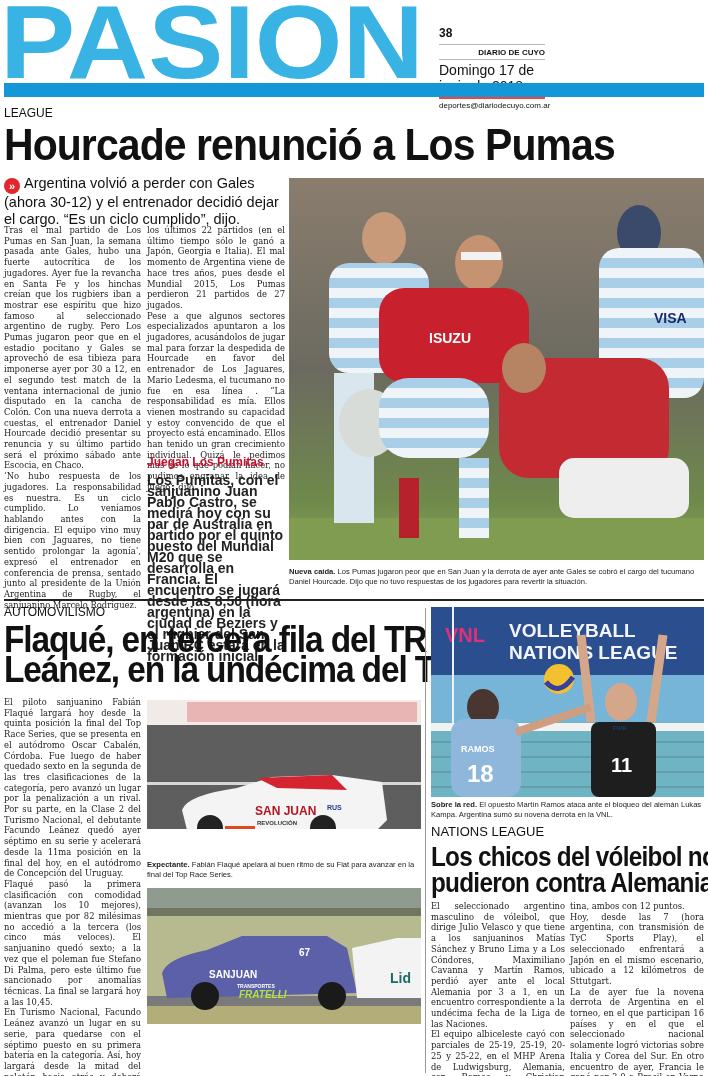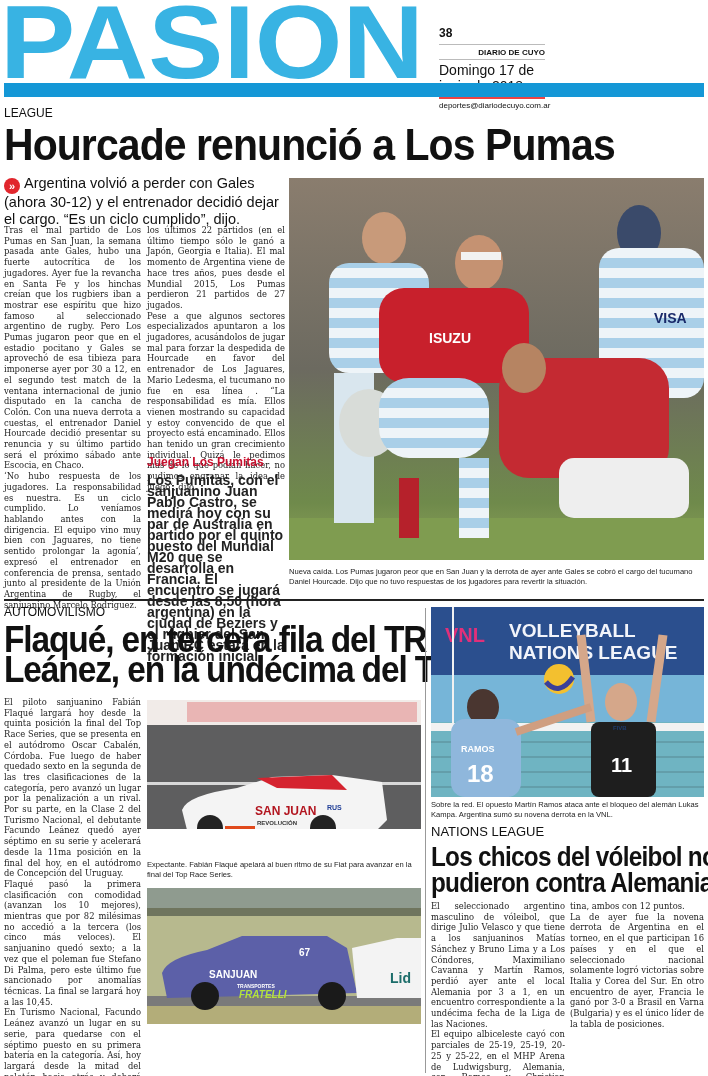--- a/index.html
+++ b/index.html
@@ -19,21 +19,21 @@
   
   .section { font-family: "Liberation Sans", sans-serif; font-size: 12px; color: #111; }
   .headline { font-family: "Liberation Sans", sans-serif; font-weight: bold; color: #111; letter-spacing: -1px; white-space: nowrap; transform-origin: left top; }
   .dek { left: 4px; top: 175px; width: 282px; font-family: "Liberation Sans", sans-serif; font-size: 14.5px; line-height: 17px; color: #111; }
   .dek-icon { display: inline-block; width: 16px; height: 16px; border-radius: 50%; background: #e1262d; color: #fff; font-size: 11px; font-weight: bold; text-align: center; line-height: 16px; margin-right: 4px; vertical-align: -2px; }
   .body { font-family: "DejaVu Serif", serif; font-size: 8.4px; line-height: 10.7px; text-align: justify; color: #222; }
   .body p { margin: 0; }
   .sidebar-title { font-family: "Liberation Sans", sans-serif; font-weight: bold; font-size: 12px; color: #c8102e; }
   .sidebar-body { font-family: "Liberation Sans", sans-serif; font-weight: bold; font-size: 14px; line-height: 11px; color: #222; }
   .caption { font-family: "Liberation Sans", sans-serif; font-size: 7.6px; line-height: 9.5px; color: #222; }
-  .caption b { font-weight: normal; }
+  .caption b { font-weight: bold; }
 
   .photo { overflow: hidden; }
   .divider { background: #222; }
   .vrule { background: #999; width: 1px; }
 </style>
 </head>
 <body>
 
 <div class="abs logo">
   <svg viewBox="0 0 418 78" preserveAspectRatio="none">
@@ -212,14 +212,15 @@
 <div class="abs section" style="left:431px; top:824px; font-size:13px;">NATIONS LEAGUE</div>
 <div class="abs headline" style="left:431px; top:841px; font-size:27px; line-height:32px; letter-spacing:-0.8px; transform: scale(0.9,1);">Los chicos del vóleibol no</div>
 <div class="abs headline" style="left:431px; top:867px; font-size:27px; line-height:32px; letter-spacing:-0.8px; transform: scale(0.9,1);">pudieron contra Alemania</div>
 
 <div class="abs body" style="left:431px; top:901px; width:134px;">
   <p>El seleccionado argentino masculino de vóleibol, que dirige Julio Velasco y que tiene a los sanjuaninos Matías Sánchez y Bruno Lima y a Los Cóndores, Maximiliano Cavanna y Martín Ramos, perdió ayer ante el local Alemania por 3 a 1, en un encuentro correspondiente a la undécima fecha de la Liga de las Naciones.</p>
   <p>El equipo albiceleste cayó con parciales de 25-19, 25-19, 20-25 y 25-22, en el MHP Arena de Ludwigsburg, Alemania, con Ramos y Christian Poglajen como máximos anotadores de Argen-</p>
 </div>
 <div class="abs body" style="left:570px; top:901px; width:134px;">
   <p>tina,  ambos con 12 puntos.</p>
+  <p>Hoy, desde las 7 (hora argentina,  con transmisión de TyC Sports  Play), el seleccionado enfrentará a Japón en el mismo escenario,  ubicado a 12 kilómetros de Sttutgart.</p>
   <p>La de ayer fue la novena derrota de Argentina en el torneo, en el que participan 16 países y en el que el seleccionado nacional solamente logró victorias sobre Italia y Corea del Sur. En otro encuentro de ayer, Francia le ganó por 3-0 a Brasil en Varna (Bulgaria) y es el único líder de la tabla de posiciones.</p>
 </div>
 
 </body></html>

